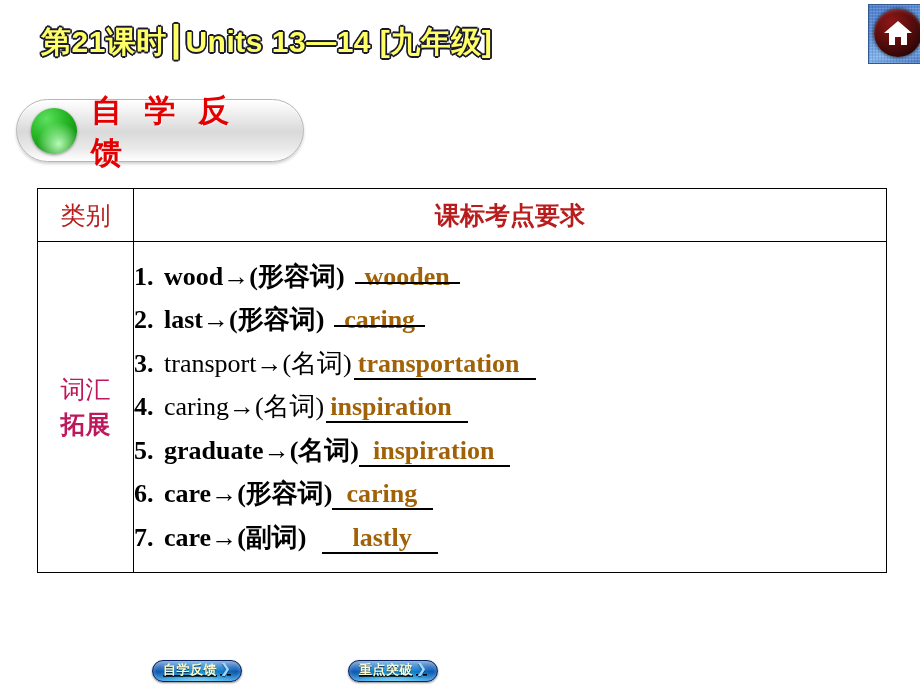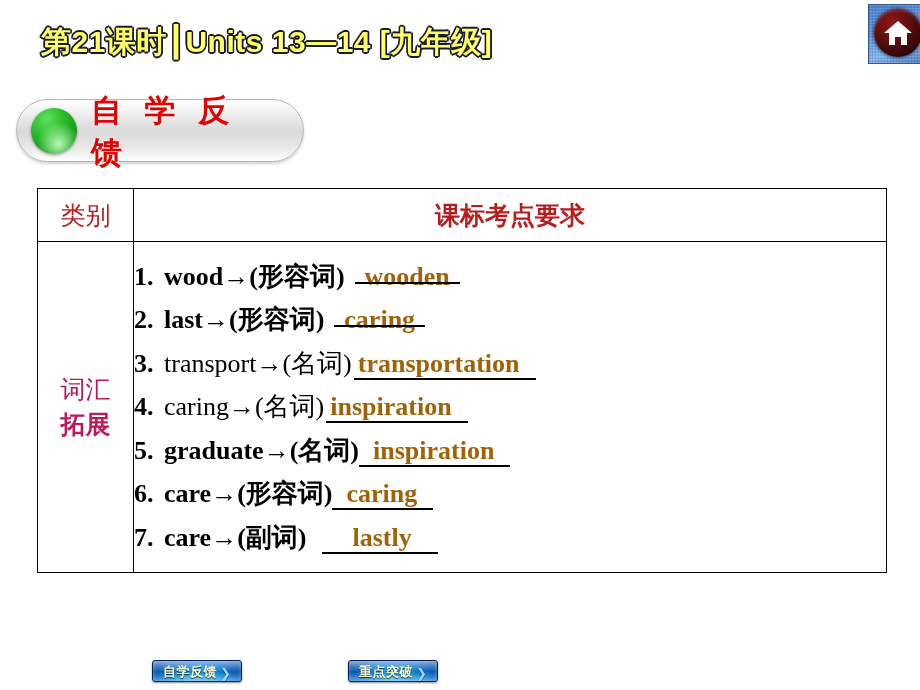--- a/index.html
+++ b/index.html
@@ -192,31 +192,32 @@
   .answer.lead-gap-big { margin-left: 16px; padding-left: 30px; }
   .answer.lead-gap-sm { margin-left: 0px; padding-left: 14px; }
   .answer.tail-gap { padding-right: 16px; }
   .answer.tail-gap-lg { padding-right: 26px; }
 
   
   .nav-button {
     position: absolute;
     top: 660px;
     width: 90px; height: 22px;
-    border-radius: 3px;
+    border-radius: 11px;
     border: 1px solid #0a1f5c;
     box-sizing: border-box;
     background:
       linear-gradient(180deg, rgba(255,255,255,.55) 0%, rgba(255,255,255,.05) 46%, rgba(0,0,0,.10) 54%, rgba(255,255,255,.25) 100%),
       radial-gradient(ellipse at 50% 120%, #7ad4ff 0%, #159ee8 40%, #0a57b8 78%, #06306f 100%);
     box-shadow: 0 1px 2px rgba(0,0,0,.45), inset 0 0 5px rgba(120,210,255,.65);
     display: flex;
-    align-items: flex-end;
+    align-items: flex-start;
     justify-content: center;
     cursor: pointer;
+    text-decoration: underline;
   }
   #nav-self-study { left: 152px; }
   #nav-key-points { left: 348px; }
   .nav-label {
     font-family: "Liberation Sans", "DejaVu Sans", sans-serif;
     font-size: 13px;
     font-weight: bold;
     color: #fbfbd0;
     letter-spacing: 0.5px;
     text-shadow: 0 1px 1px rgba(0,0,0,.7);

